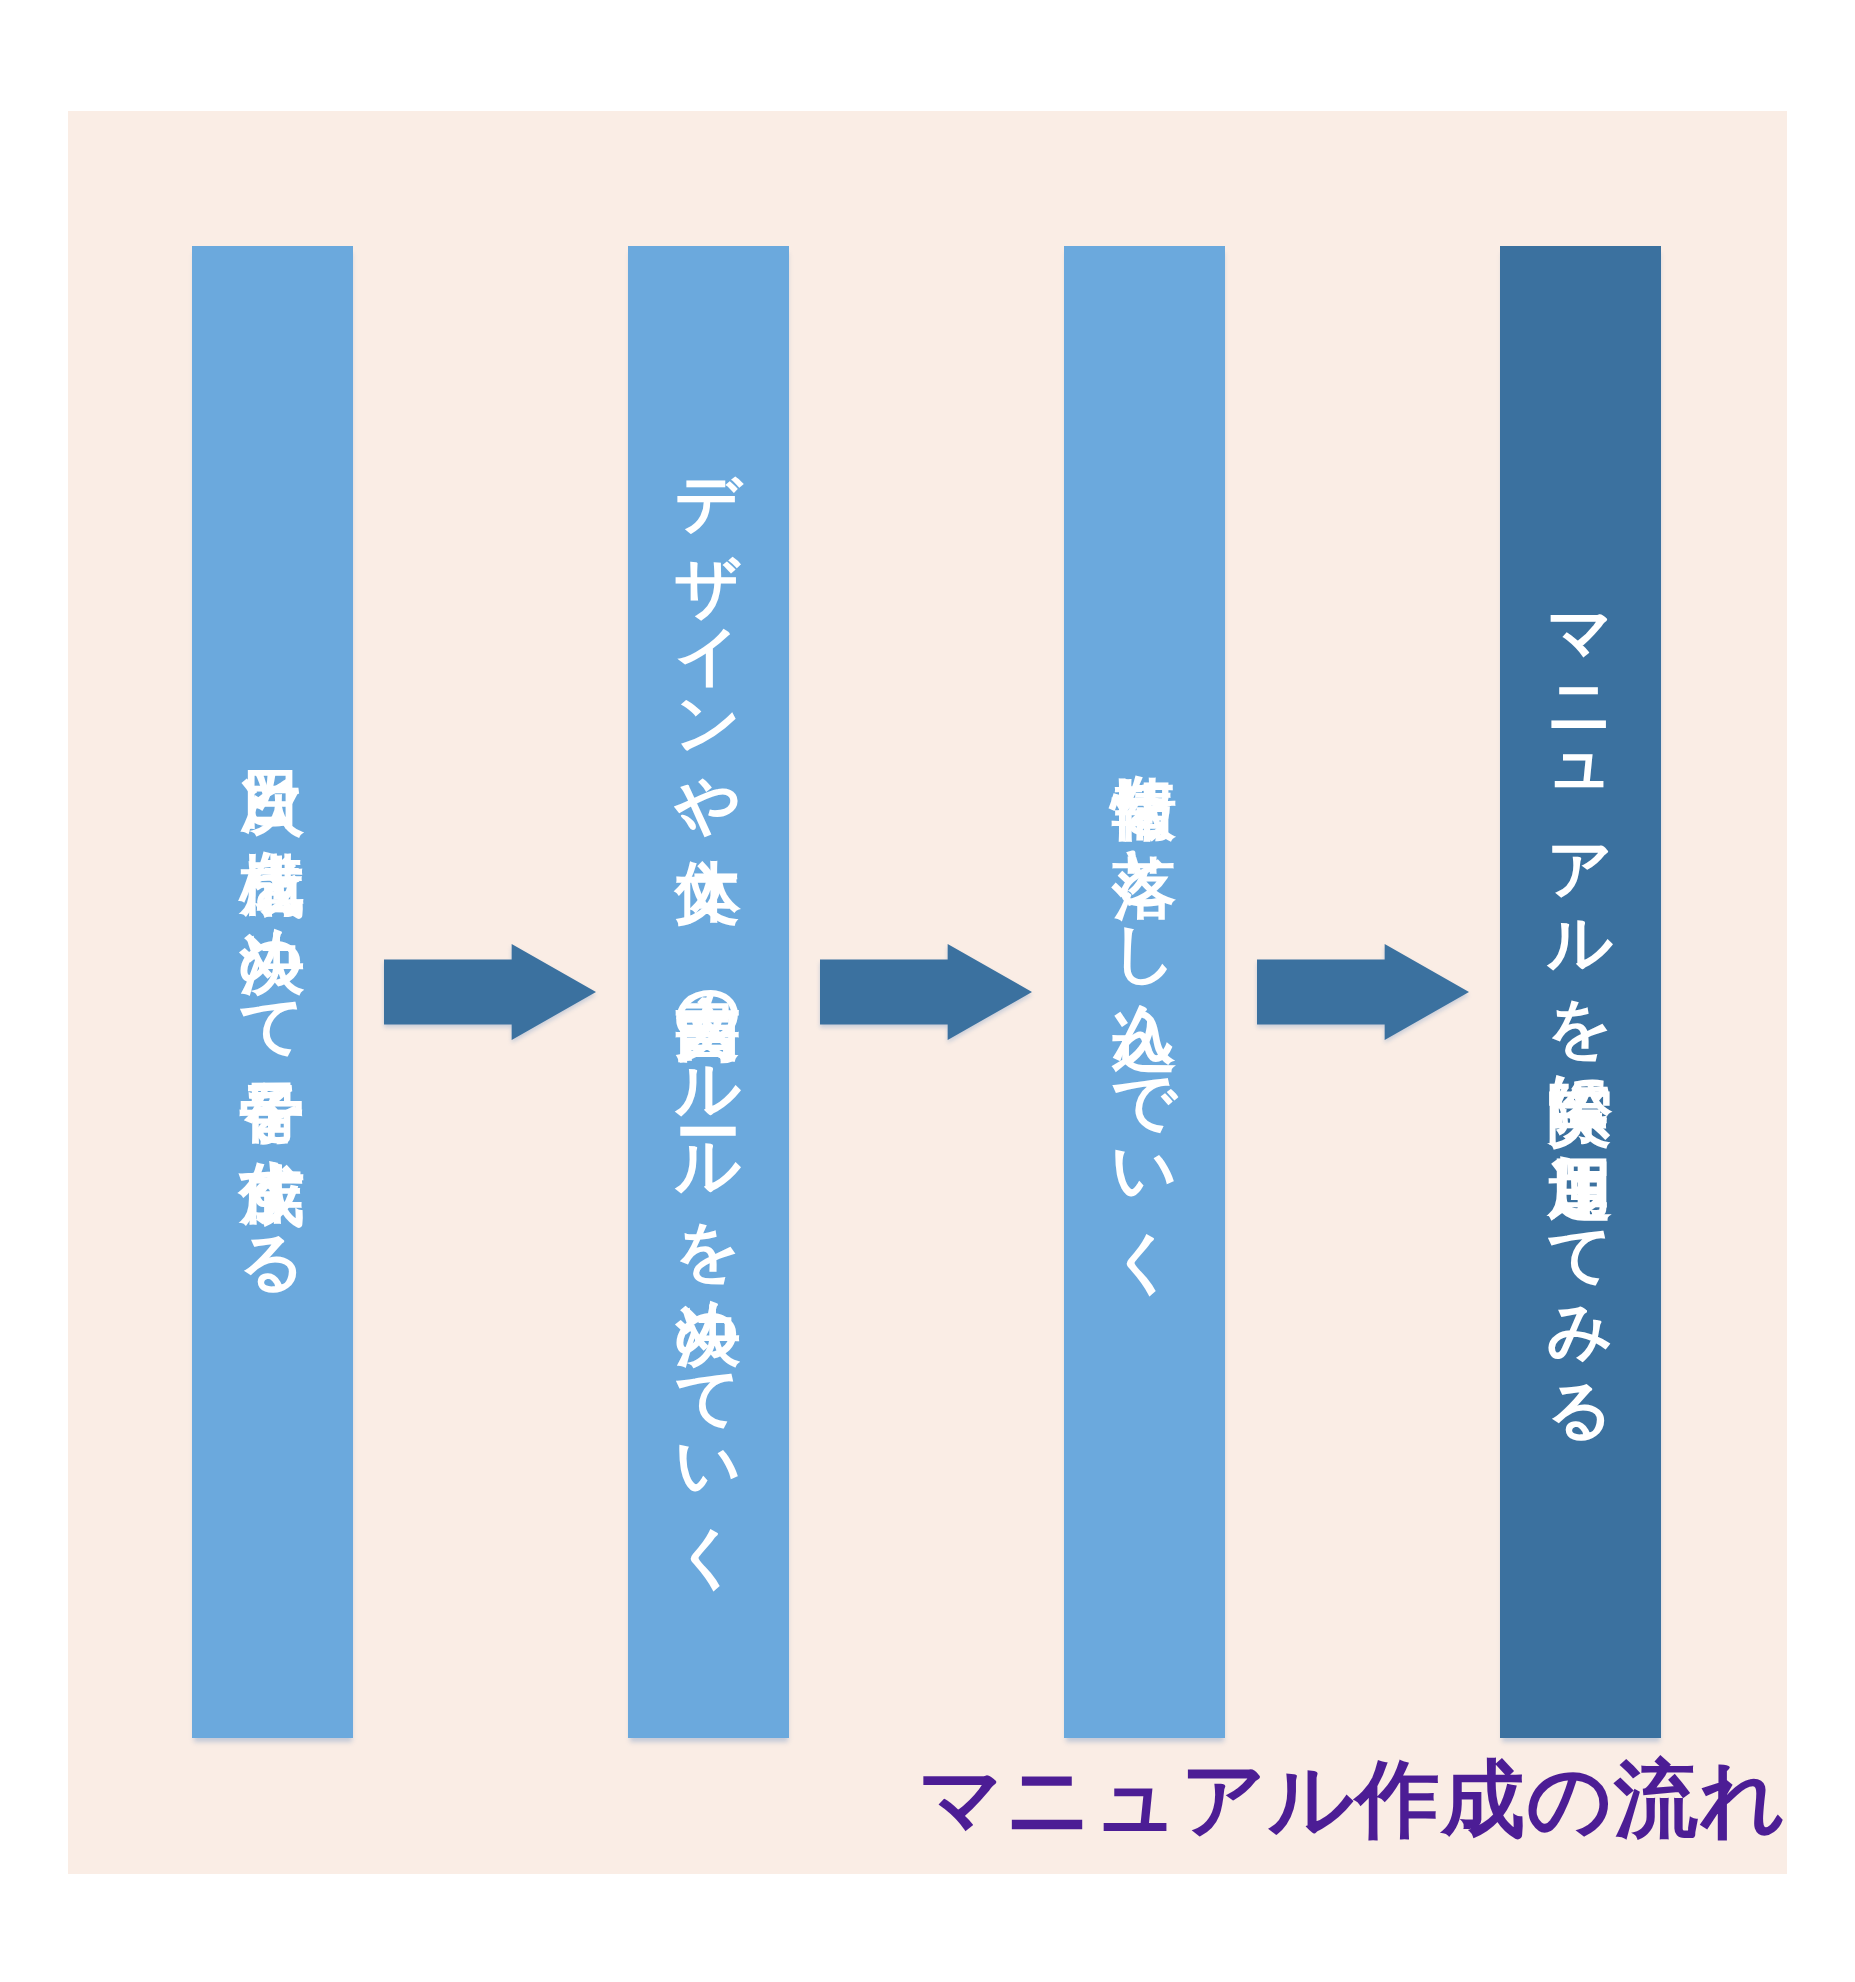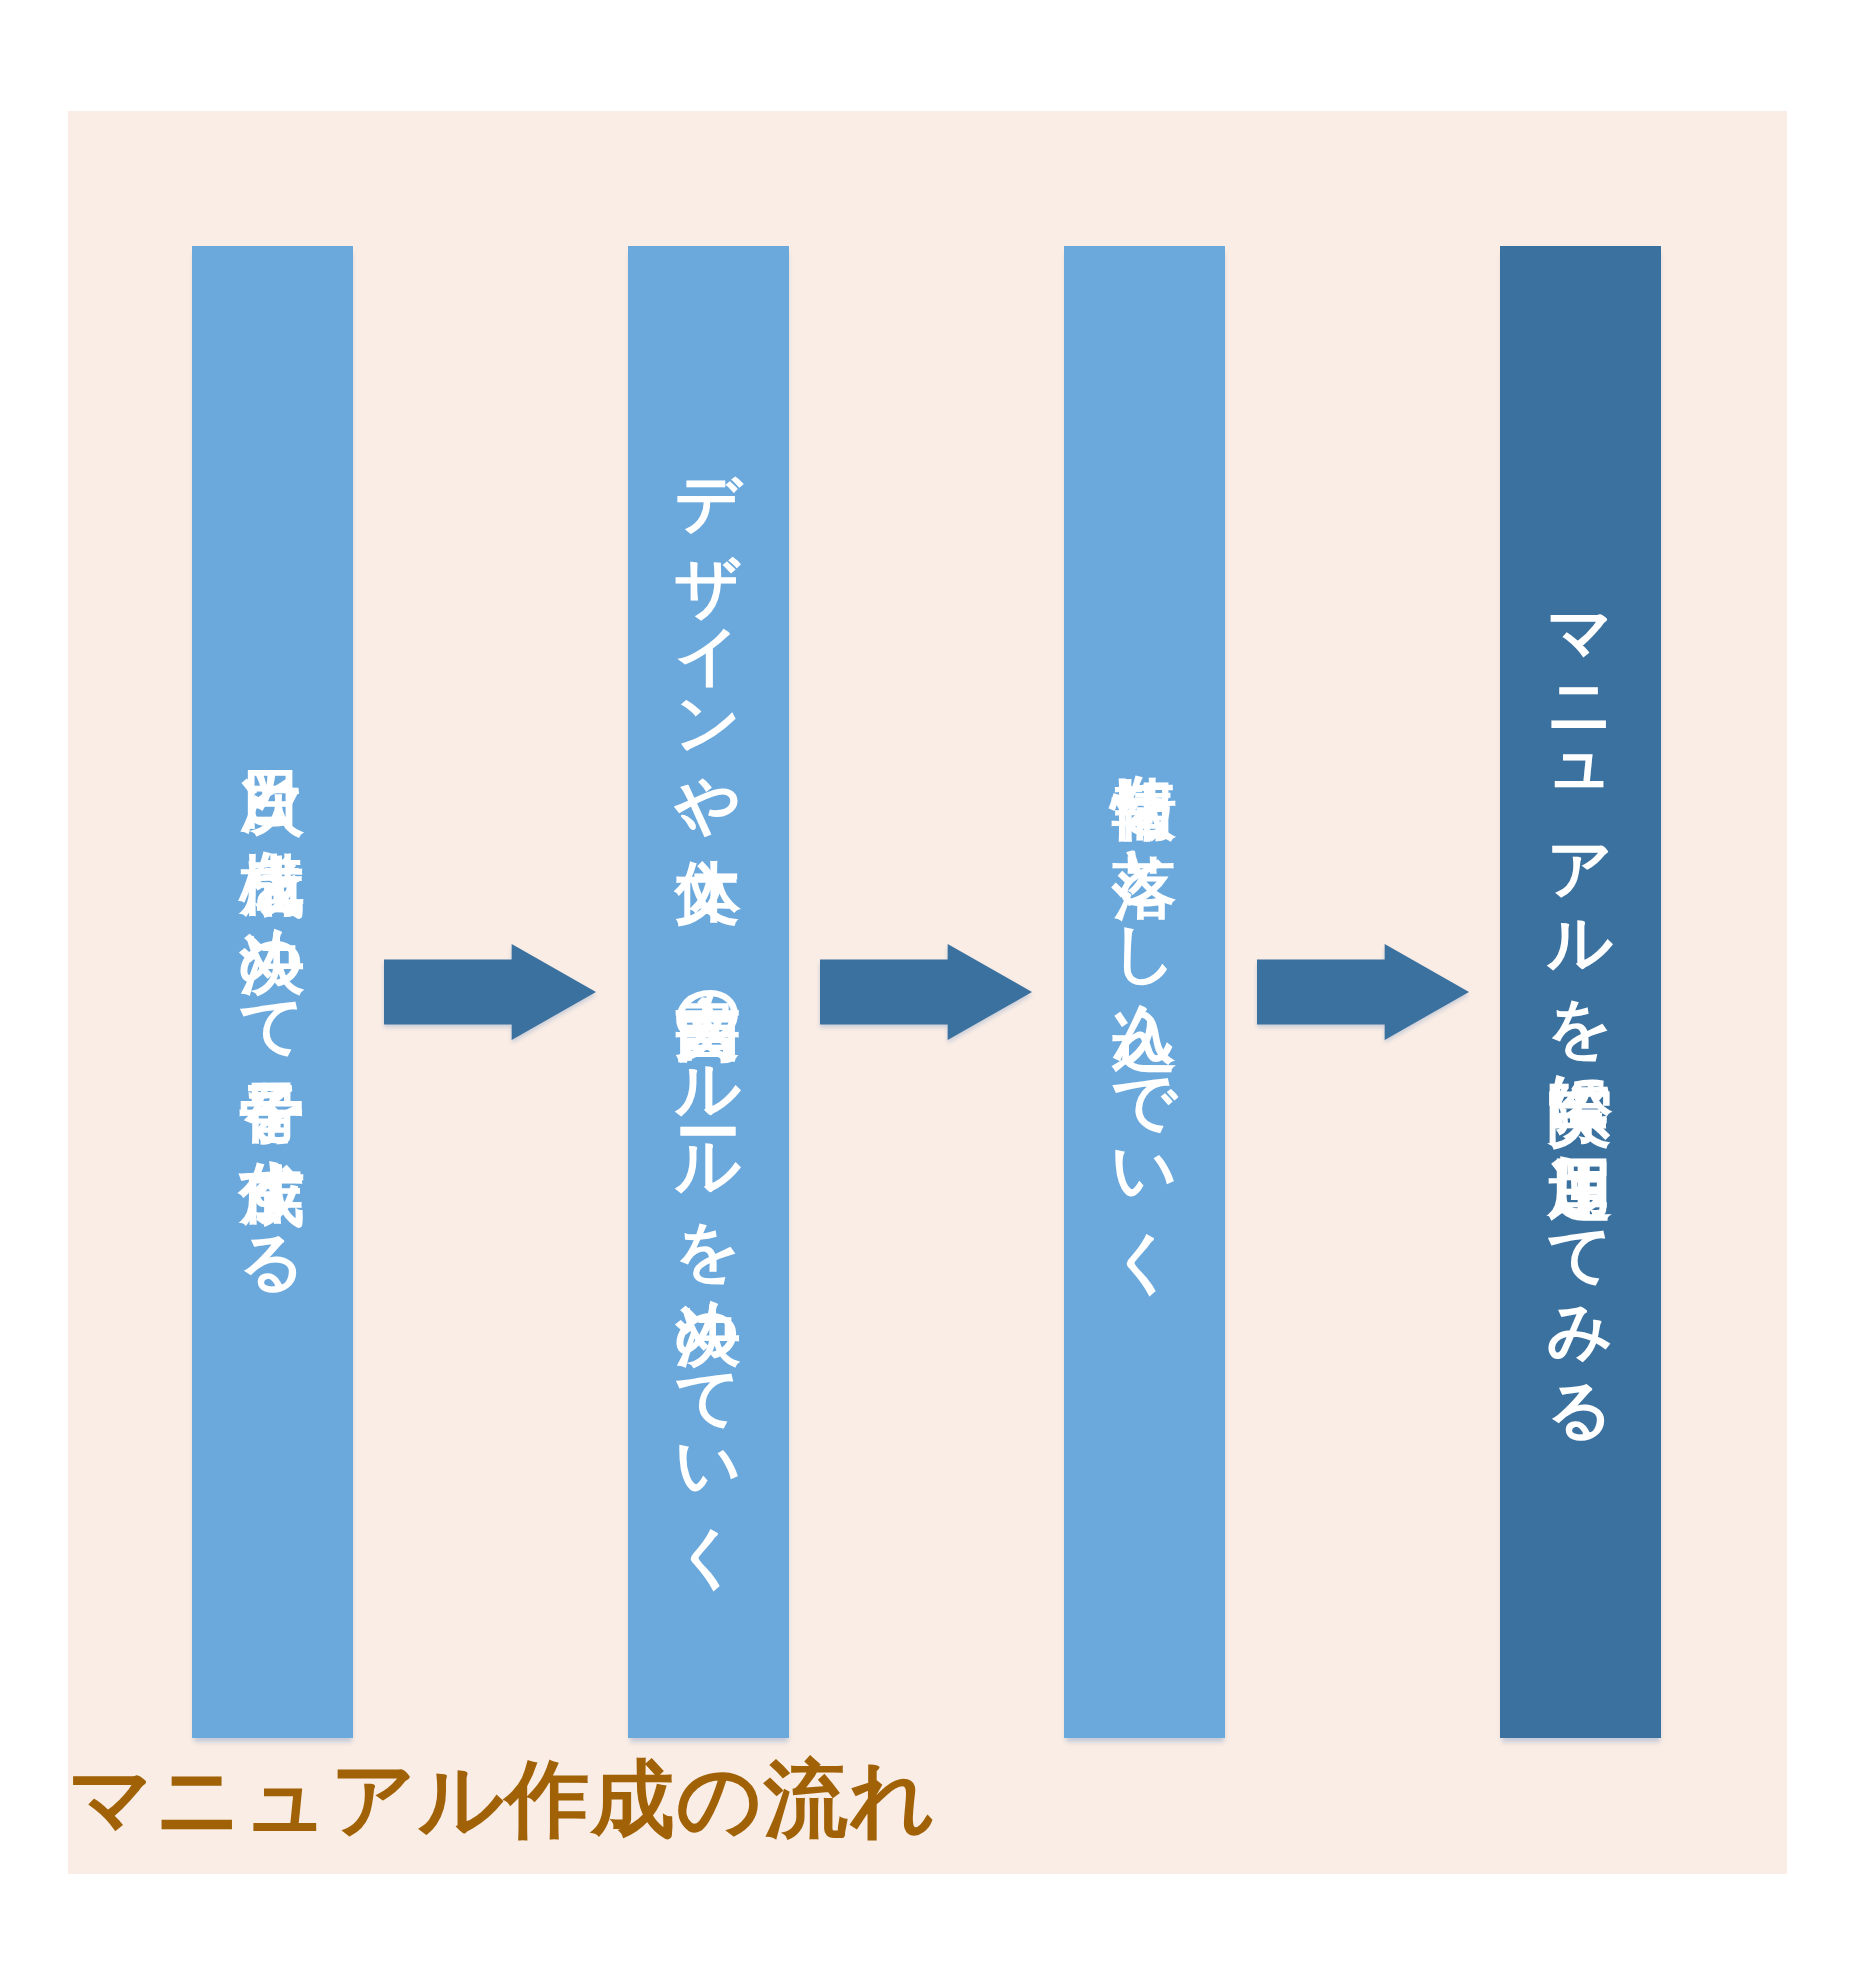--- a/index.html
+++ b/index.html
@@ -47,25 +47,25 @@
     height: 96px;
     filter: drop-shadow(0 3.9px 2.3px rgba(130,160,200,0.40));
   }
   .arrow-1 { left: 316px; }
   .arrow-2 { left: 752px; }
   .arrow-3 { left: 1189px; }
   .diagram-title {
     position: absolute;
     left: 0; right: 0;
     top: 1640px;
-    text-align: left;
+    text-align: right;
     font-size: 84px;
     line-height: 1.15;
     font-weight: 700;
-    color: #a16207;
+    color: #4c1d95;
     letter-spacing: 1.5px;
   }
 </style>
 </head>
 <body>
 
 <div class="canvas">
   <div class="panel" style="background-color: rgb(250, 237, 229);">
 
     <div class="bar bar-1" style="background-color: rgb(107, 169, 221);">

